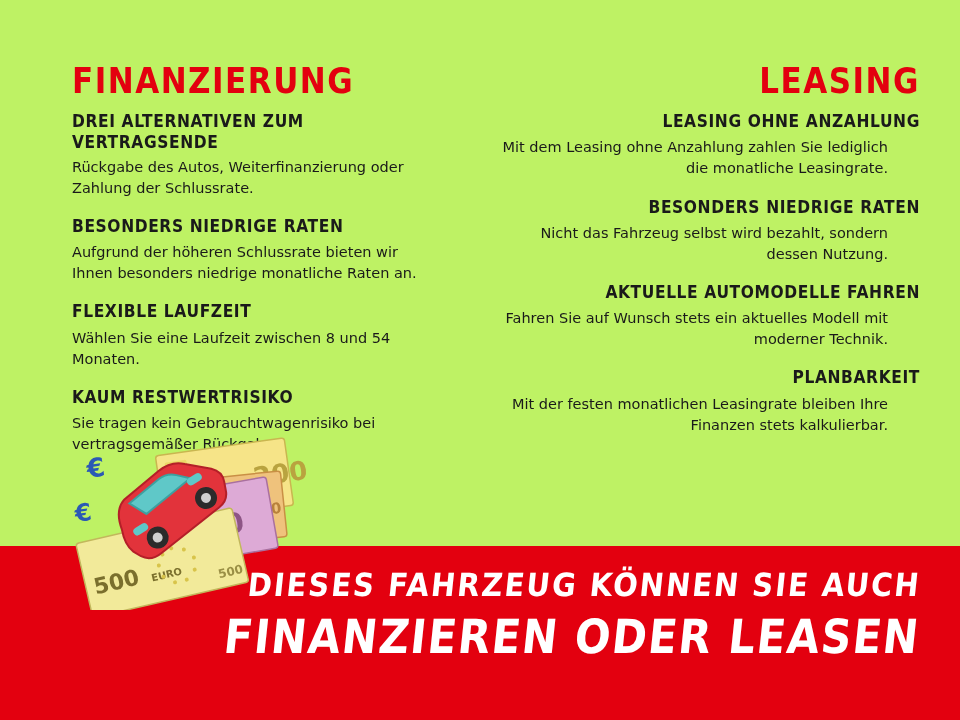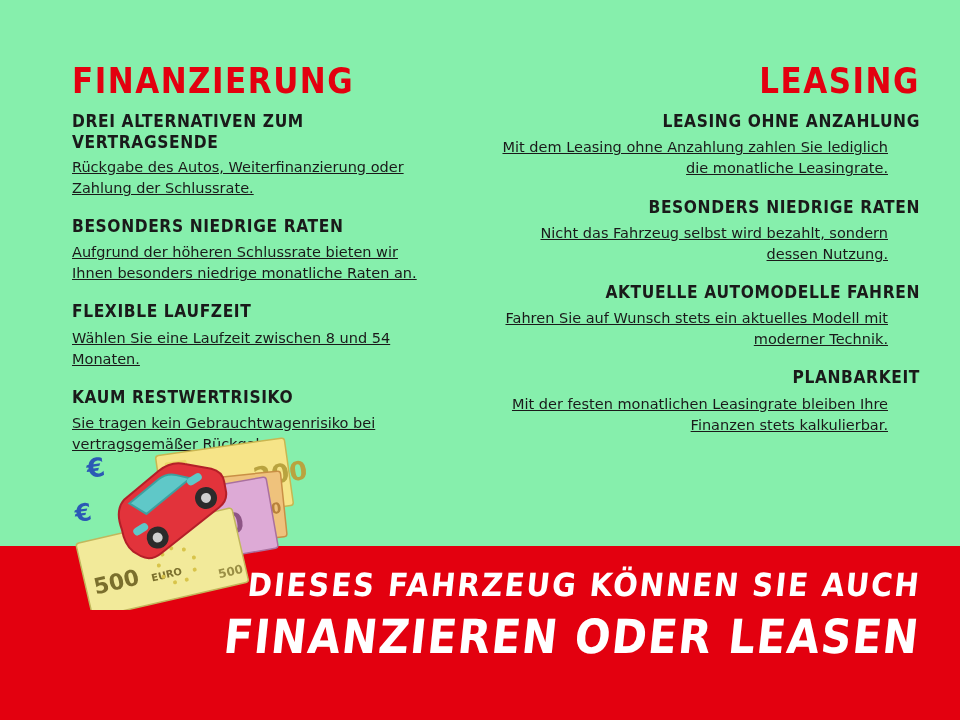--- a/index.html
+++ b/index.html
@@ -12,21 +12,21 @@
     background: #ffffff;
     font-family: "DejaVu Sans", sans-serif;
     overflow: hidden;
     position: relative;
   }
 
   .page {
     position: relative;
     width: 960px;
     height: 720px;
-    background: #86efac;
+    background: #bef264;
     overflow: hidden;
   }
 
   
   .columns {
     position: absolute;
     top: 62px;
     left: 0;
     width: 960px;
     display: flex;
@@ -71,21 +71,20 @@
     line-height: 1.25;
     transform: scaleY(1.1);
     transform-origin: left top;
   }
   .block-body {
     color: #1a1a1a;
     font-size: 14.5px;
     line-height: 1.45;
     margin: 6px 8px 0 0;
     max-width: 380px;
-    text-decoration: underline;
   }
   .col-right .block-body {
     max-width: 390px;
   }
 
   
   .banner {
     position: absolute;
     left: 0;
     bottom: 0;

